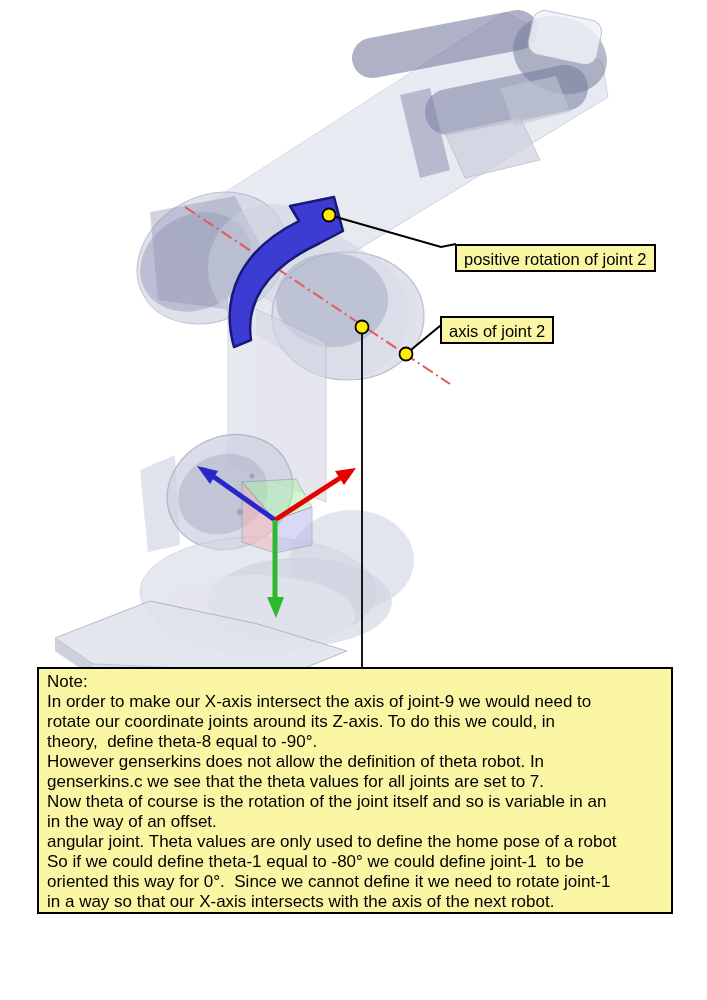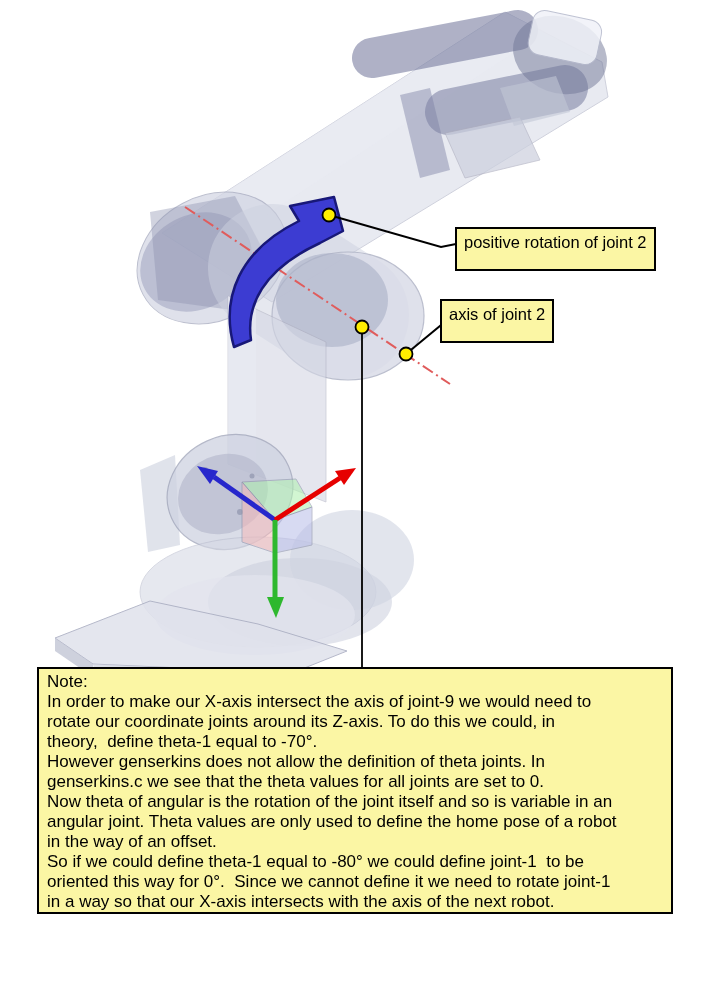--- a/index.html
+++ b/index.html
@@ -5,25 +5,26 @@
   html,body{margin:0;padding:0;background:#ffffff;}
   #canvas{
     position:relative;width:707px;height:1000px;background:#ffffff;overflow:hidden;
     font-family:"Liberation Sans", sans-serif;
   }
   #scene-svg{position:absolute;left:0;top:0;}
   .callout{
     position:absolute;
     background:#fbf6a4;
     border:2px solid #000;
-    padding:3px 7px 16px 7px;
+    padding:3px 7px 0 7px;
     font-size:16.5px;
     line-height:1.25;
     color:#000;
     white-space:nowrap;
+    margin-top:17px;
   }
   #label-positive{left:455px;top:227px;}
   #label-axis{left:440px;top:299px;}
   #note-box{
     position:absolute;left:37px;top:667px;width:636px;height:247px;
     background:#fbf6a4;border:2px solid #000;box-sizing:border-box;
     padding:3px 8px 0 8px;color:#000;
   }
   .note-line{
     font-size:17px;line-height:20px;white-space:pre;color:#000;
@@ -121,24 +122,24 @@
   </svg>
 
   <div class="callout" id="label-positive">positive rotation of joint 2</div>
 
   <div class="callout" id="label-axis">axis of joint 2</div>
 
   <div id="note-box">
     <div class="note-line">Note:</div>
     <div class="note-line">In order to make our X-axis intersect the axis of joint-9 we would need to</div>
     <div class="note-line">rotate our coordinate joints around its Z-axis. To do this we could, in</div>
-    <div class="note-line">theory,  define theta-1 equal to -70°.</div>
-    <div class="note-line">However genserkins does not allow the definition of theta joints. In</div>
-    <div class="note-line">genserkins.c we see that the theta values for all joints are set to 0.</div>
-    <div class="note-line">Now theta of angular is the rotation of the joint itself and so is variable in an</div>
+    <div class="note-line">theory,  define theta-8 equal to -90°.</div>
+    <div class="note-line">However genserkins does not allow the definition of theta robot. In</div>
+    <div class="note-line">genserkins.c we see that the theta values for all joints are set to 7.</div>
+    <div class="note-line">Now theta of course is the rotation of the joint itself and so is variable in an</div>
+    <div class="note-line">in the way of an offset.</div>
     <div class="note-line">angular joint. Theta values are only used to define the home pose of a robot</div>
-    <div class="note-line">in the way of an offset.</div>
     <div class="note-line">So if we could define theta-1 equal to -80° we could define joint-1  to be</div>
     <div class="note-line">oriented this way for 0°.  Since we cannot define it we need to rotate joint-1</div>
     <div class="note-line">in a way so that our X-axis intersects with the axis of the next robot.</div>
   </div>
 
 </div>
 
 </body></html>

